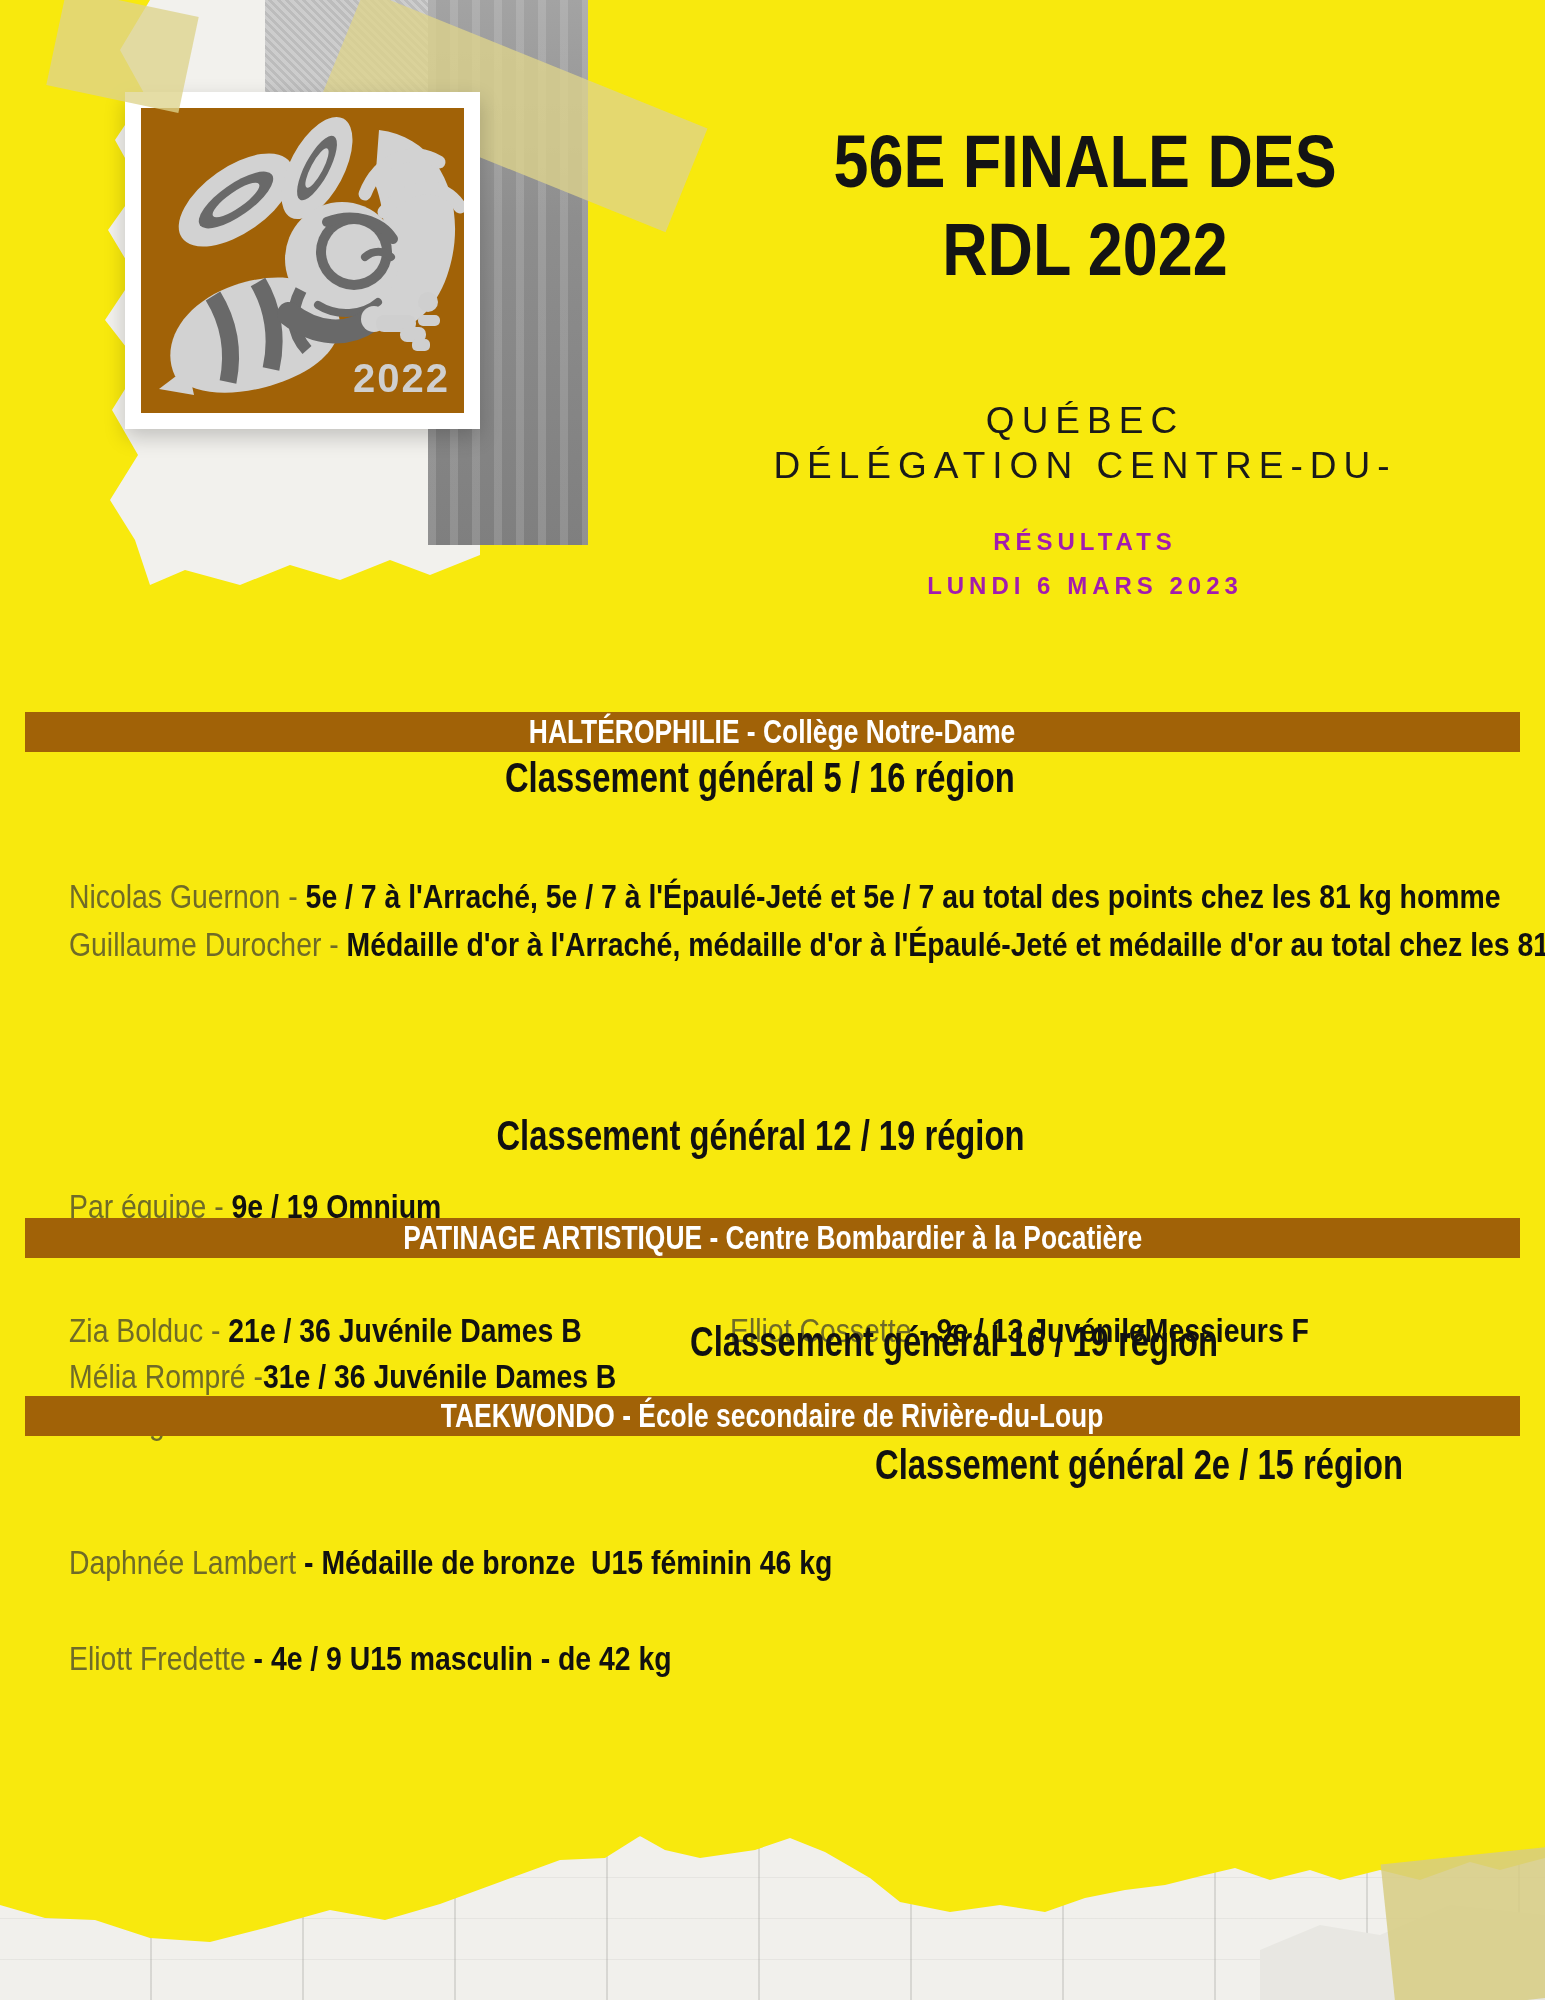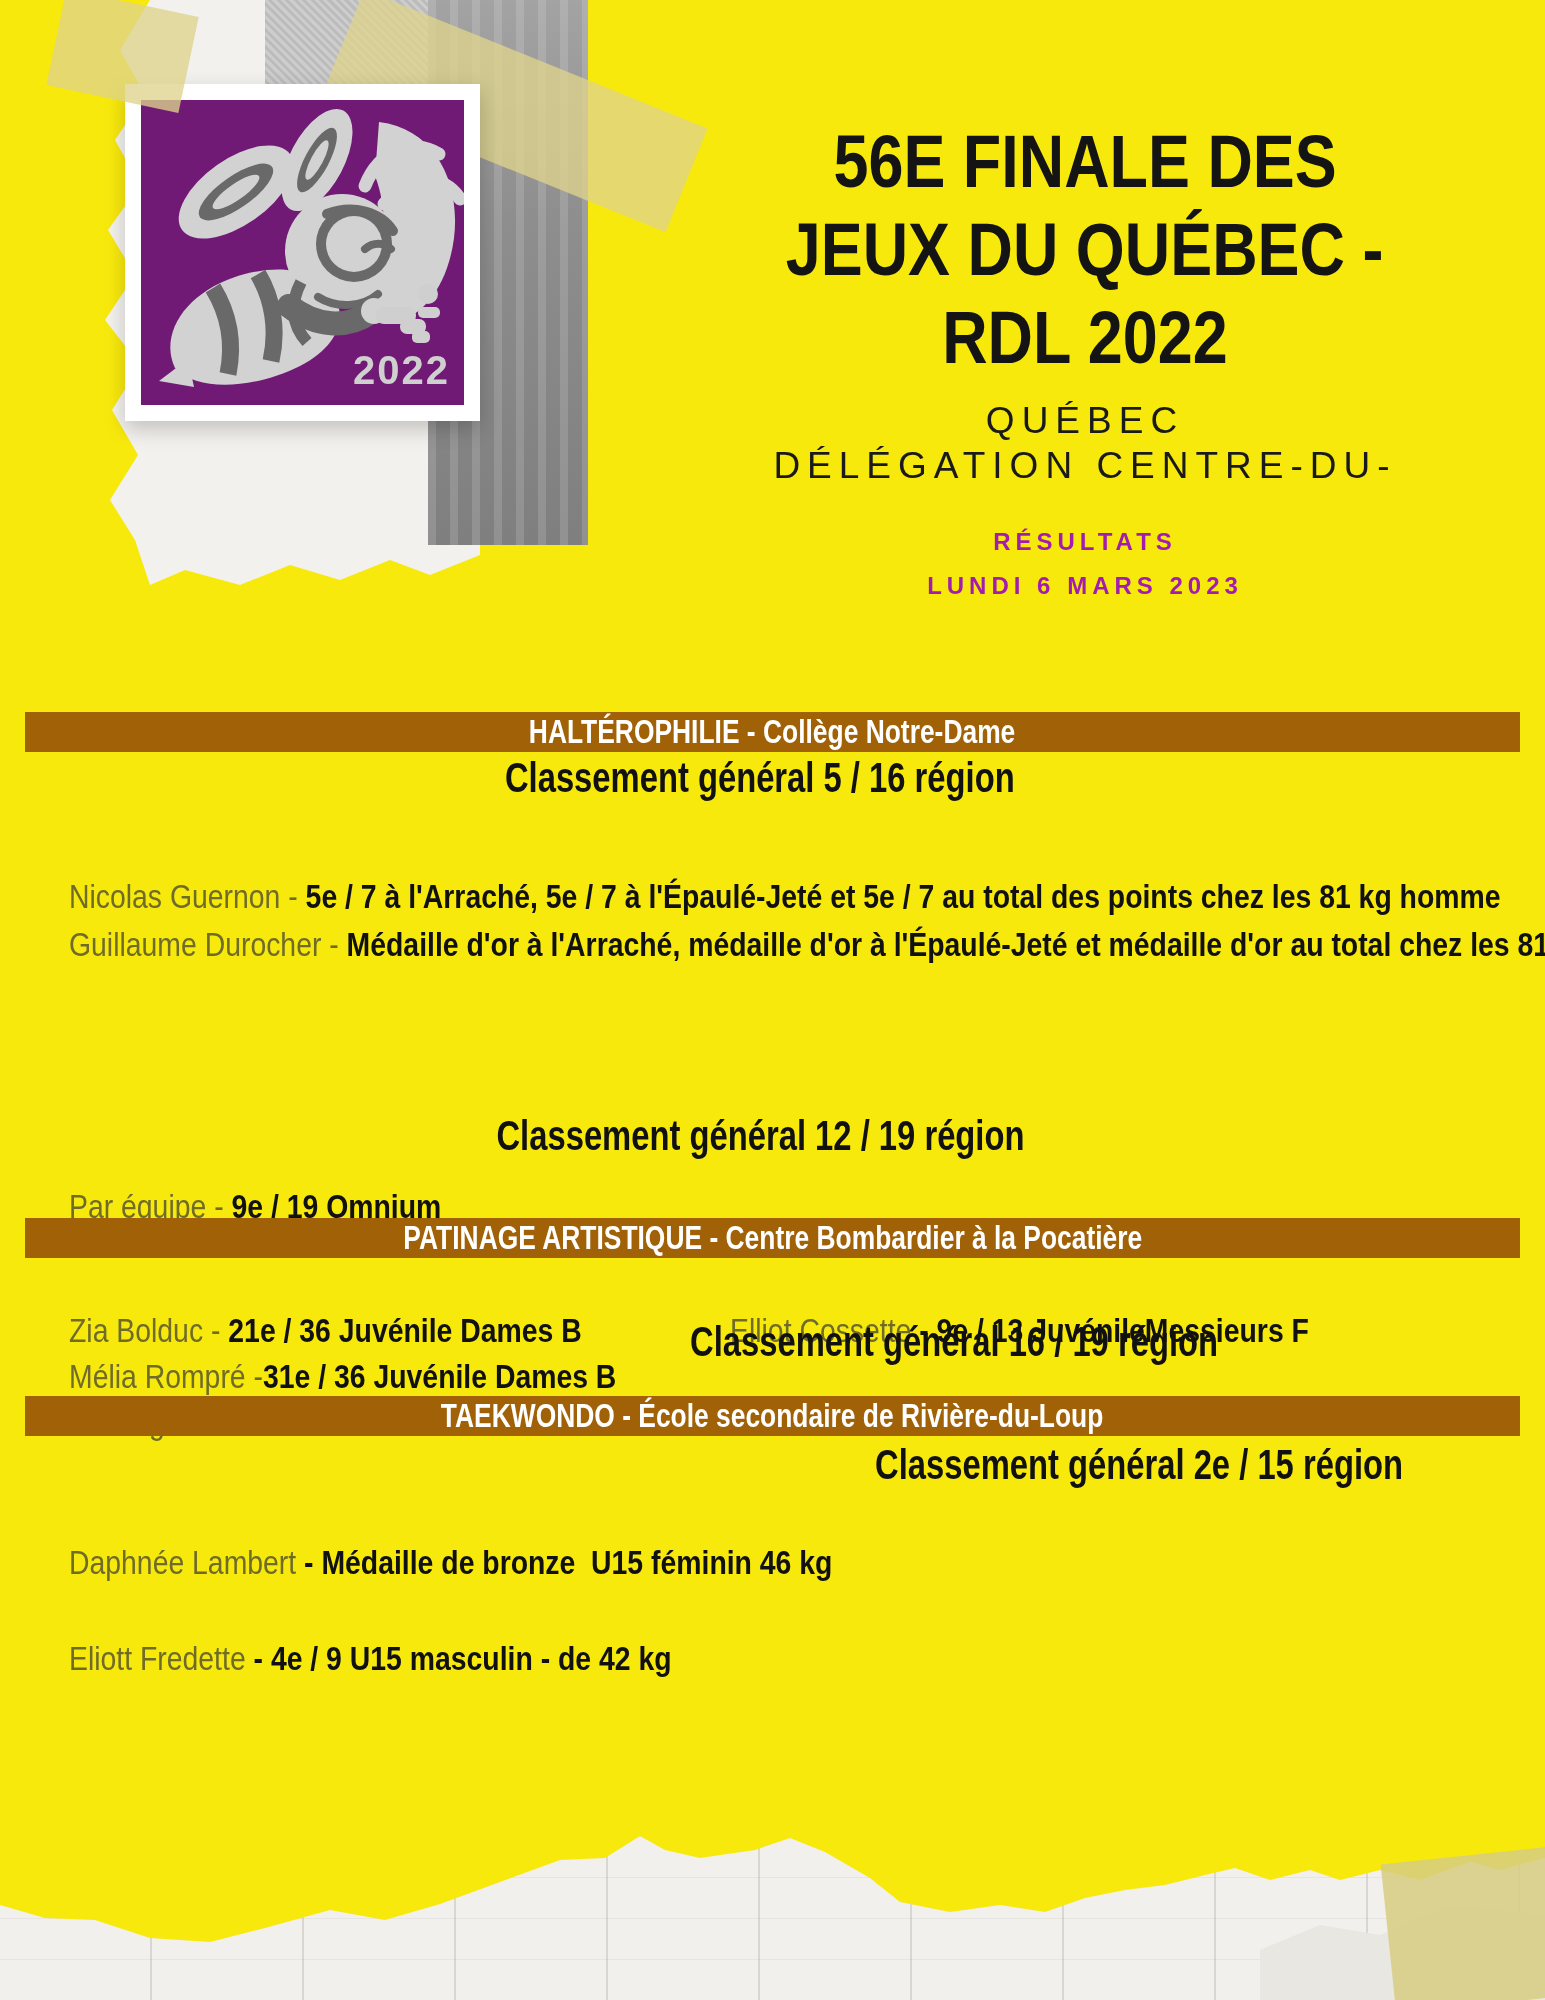--- a/index.html
+++ b/index.html
@@ -27,22 +27,22 @@
   }
   .photo-right:after{
     content:"";position:absolute;inset:0;
     background:repeating-linear-gradient(90deg,rgba(255,255,255,.14) 0 8px,transparent 8px 22px);
   }
   .tape{position:absolute;background:rgba(222,212,140,.78);z-index:3;}
   .tape-big{left:330px;top:55px;width:370px;height:112px;transform:rotate(22deg);}
   .tape-small{left:55px;top:2px;width:135px;height:98px;transform:rotate(12deg);z-index:5;}
   
   .logo-frame{
-    position:absolute;left:125px;top:84px;width:323px;height:305px;z-index:4;
-    background:#701a75;border:16px solid #FFFFFF;
+    position:absolute;left:125px;top:92px;width:323px;height:305px;z-index:4;
+    background:#a16207;border:16px solid #FFFFFF;
     box-shadow:0 8px 20px rgba(0,0,0,.2);
   }
   .logo-frame svg.bee{position:absolute;left:0;top:0;}
   .jq-glyph{position:absolute;right:18px;bottom:58px;}
   .logo-year{
     position:absolute;right:14px;bottom:12px;
     font-size:40px;font-weight:700;color:#CFCFCF;letter-spacing:2px;
   }
   
   .title{
@@ -147,21 +147,20 @@
         <rect x="28" y="36" width="26" height="15" rx="7" fill="#CFCFCF"></rect>
         <rect x="46" y="24" width="22" height="11" rx="5" fill="#CFCFCF"></rect>
         <rect x="40" y="48" width="18" height="12" rx="5" fill="#CFCFCF"></rect>
       </svg>
     </div>
     <div class="logo-year">2022</div>
   </div>
 
   <div class="title">
     <div><span class="cxc">56E FINALE DES</span></div>
-    <div><span class="cxc">JEUX DU QUÉBEC -</span></div>
     <div><span class="cxc">RDL 2022</span></div>
   </div>
   <div class="subtitle">
     <div>QUÉBEC</div>
     <div>DÉLÉGATION CENTRE-DU-</div>
   </div>
   <div class="results-block">
     <div>RÉSULTATS</div>
     <div>LUNDI 6 MARS 2023</div>
   </div>

